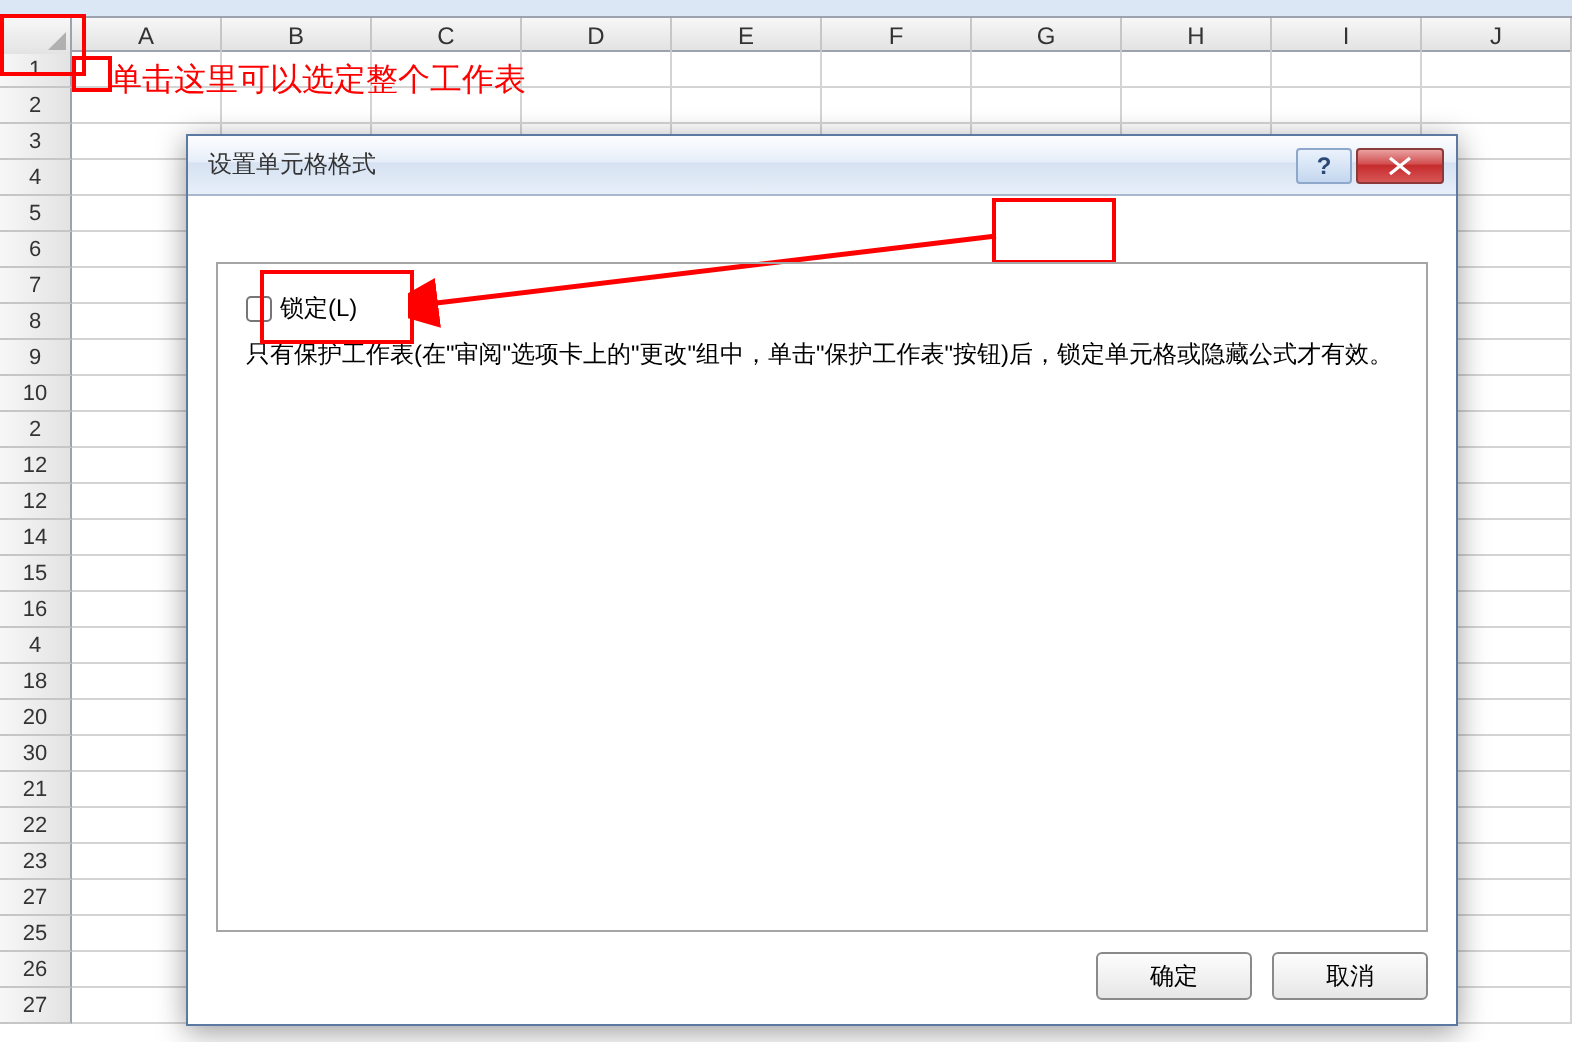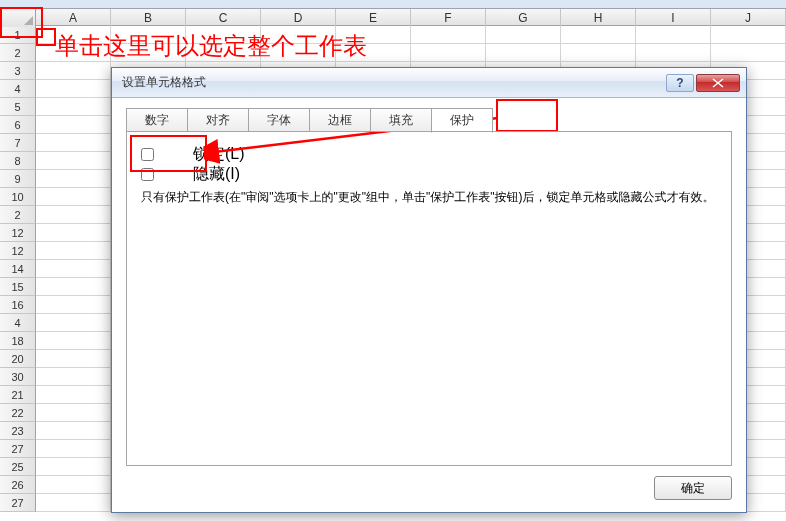--- a/index.html
+++ b/index.html
@@ -90,36 +90,36 @@
       top: 7px;
       left: 0;
       width: 43px;
       height: 31px;
     }
     .callout-text {
       position: absolute;
       top: 30px;
       left: 55px;
       color: #ff0000;
-      font-size: 24px;
+      font-size: 16px;
       font-family: Liberation Serif, serif;
       pointer-events: none;
     }
     .callout-cell {
       top: 28px;
       left: 36px;
       width: 20px;
       height: 18px;
     }
     
     
     .dialog {
       position: absolute;
       top: 67px;
-      left: 111px;
+      left: 93px;
       width: 636px;
       height: 446px;
       background: #fff;
       border: 1px solid #5a7aa3;
       box-shadow: 0 3px 14px rgba(0,0,0,0.4);
     }
     .titlebar {
       height: 30px;
       background: linear-gradient(#fdfdfe, #e7eef9 45%, #d6e2f2 46%, #e7eff9);
       border-bottom: 1px solid #a9b8cf;
@@ -214,23 +214,22 @@
       align-items: center;
       height: 18px;
       margin-bottom: 2px;
     }
     .checkbox-row input[type=checkbox] {
       width: 13px;
       height: 13px;
       margin-right: 4px;
     }
     .checkbox-row label {
-      font-size: 16px;
+      font-size: 12px;
       color: #000;
-      margin-left: 35px;
     }
     .note-text {
       margin-top: 6px;
       font-size: 12px;
       color: #000;
       line-height: 17px;
     }
     
     .button-row {
       display: flex;
@@ -653,43 +652,32 @@
       <span>?</span>
     </div>
     <div class="titlebar-btn close-btn">
       <svg width="12" height="10" viewBox="0 0 12 10">
         <path d="M1 1 L11 9 M11 1 L1 9" stroke="#fff" stroke-width="1.6"></path>
       </svg>
     </div>
   </div>
   <div class="dialog-body">
     <div class="tabs-wrap">
-      <div class="tabs">
-        <div class="tab">数字</div>
-        <div class="tab">对齐</div>
-        <div class="tab">字体</div>
-        <div class="tab">边框</div>
-        <div class="tab">填充</div>
-        <div class="tab active">保护</div>
-      </div>
       <div class="tab-underline"></div>
     </div>
     <div class="content-panel">
       <div class="checkbox-row">
         <input type="checkbox" style="">
         <label>锁定(L)</label>
       </div>
-      <div class="checkbox-row">
-        <input type="checkbox" style="">
-        <label>隐藏(I)</label>
-      </div>
       <div class="note-text">只有保护工作表(在"审阅"选项卡上的"更改"组中，单击"保护工作表"按钮)后，锁定单元格或隐藏公式才有效。</div>
     </div>
     <div class="button-row">
       <button class="dlg-btn">确定</button>
+      <button class="dlg-btn">取消</button>
     </div>
   </div>
 </div>
 
 <div class="callout-box callout-tab"></div>
 <div class="callout-box callout-checks"></div>
 <svg class="arrow-svg" width="300" height="55">
   <defs>
     <marker id="ah" markerWidth="12" markerHeight="10" refX="2" refY="5" orient="auto">
       <path d="M0,0 L12,5 L0,10 Z" fill="#ff0000"></path>

